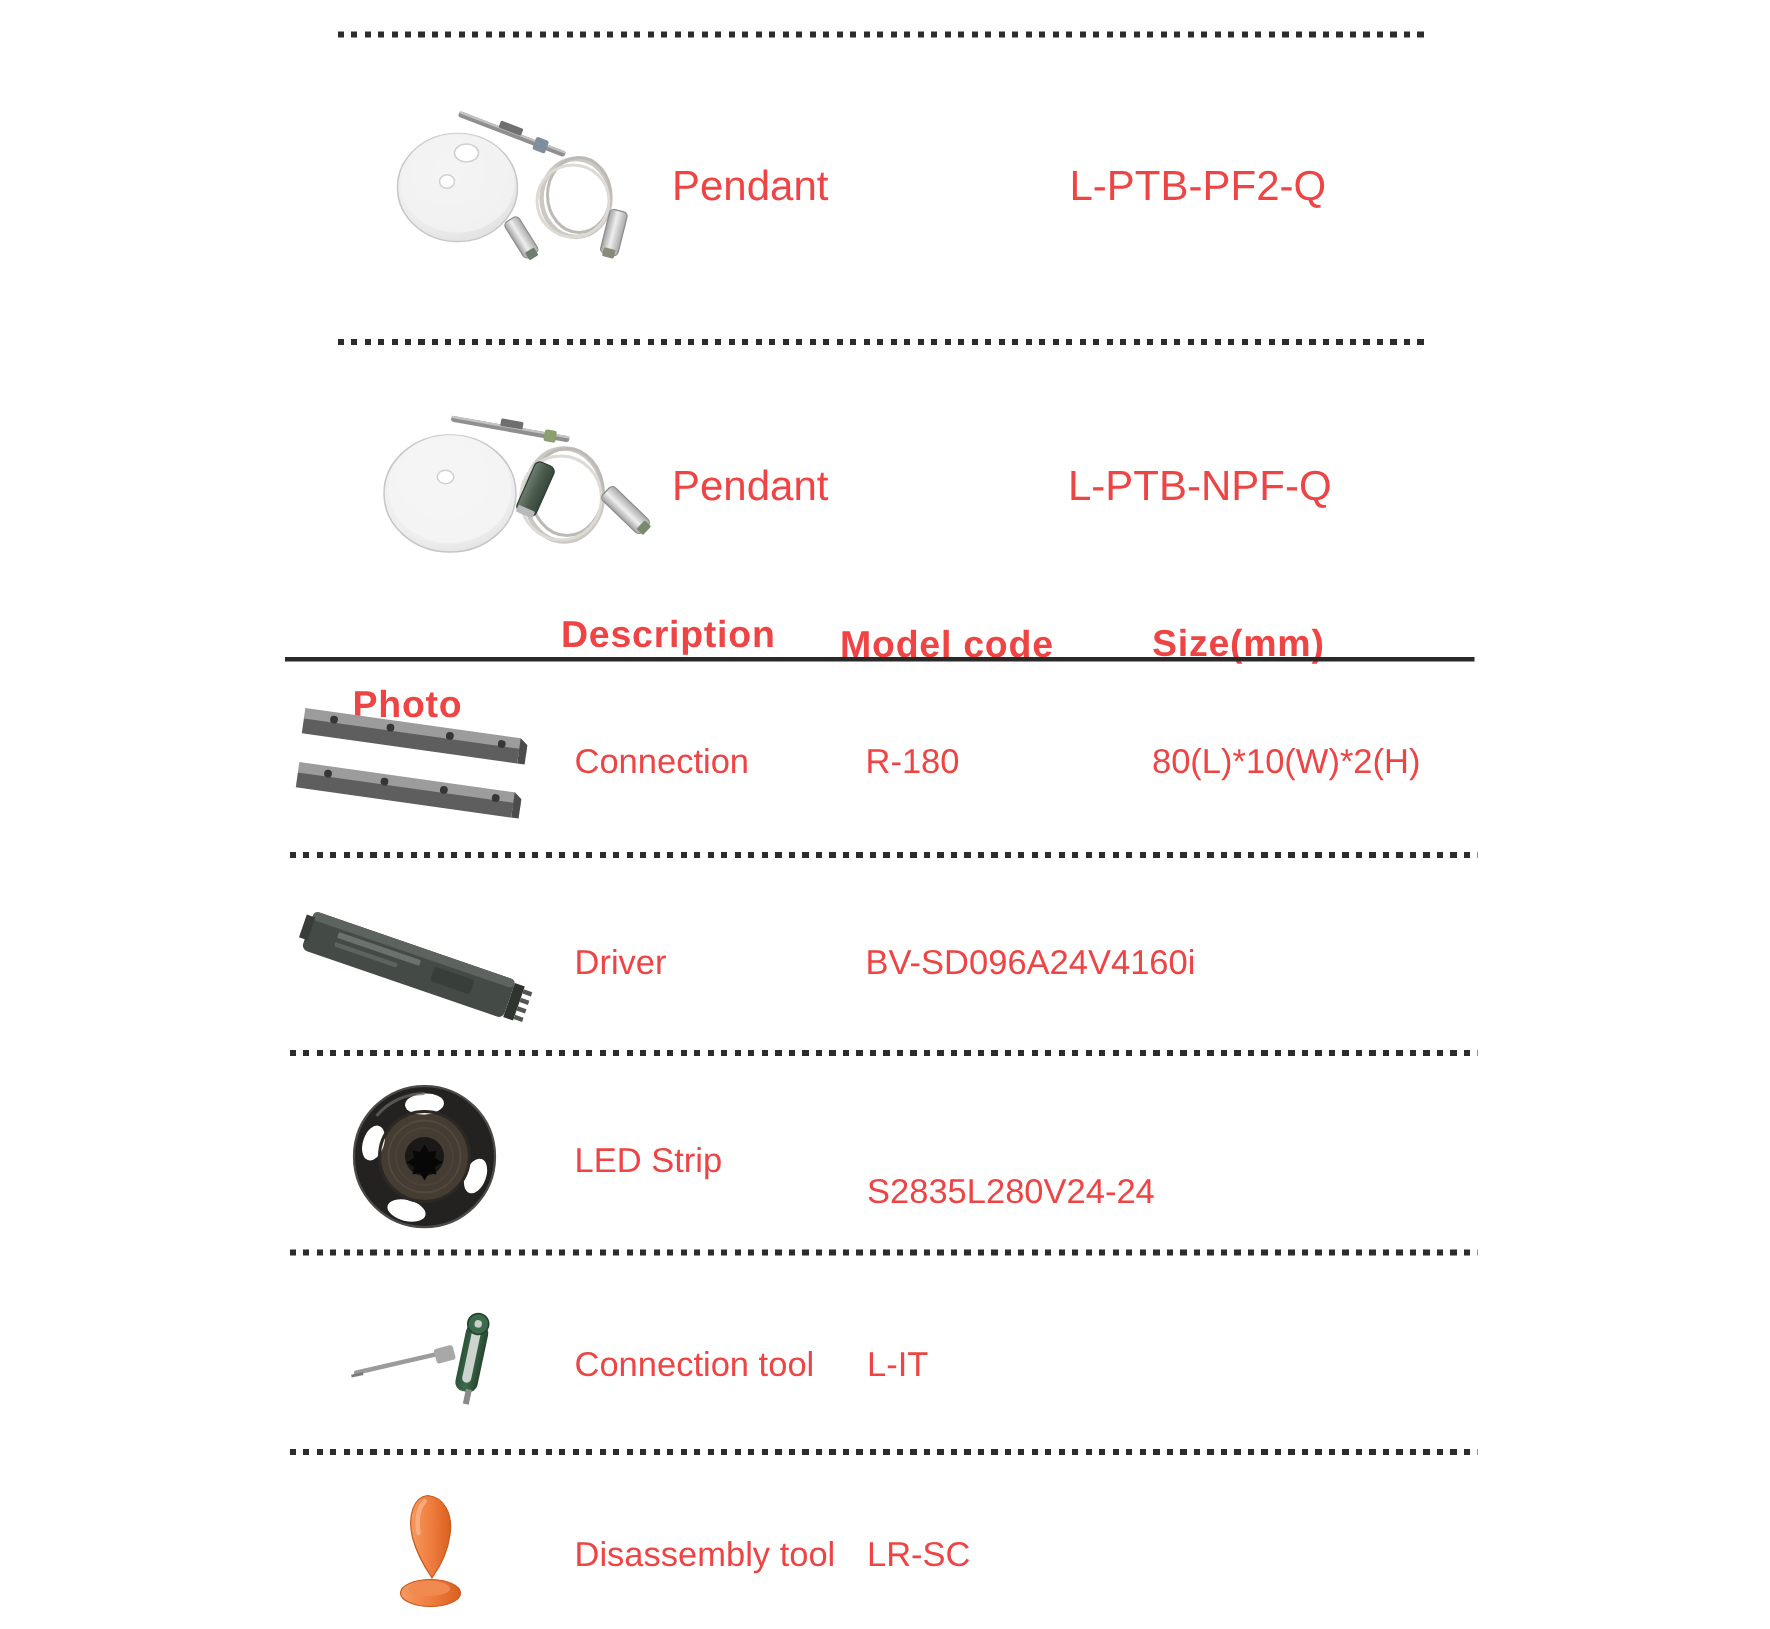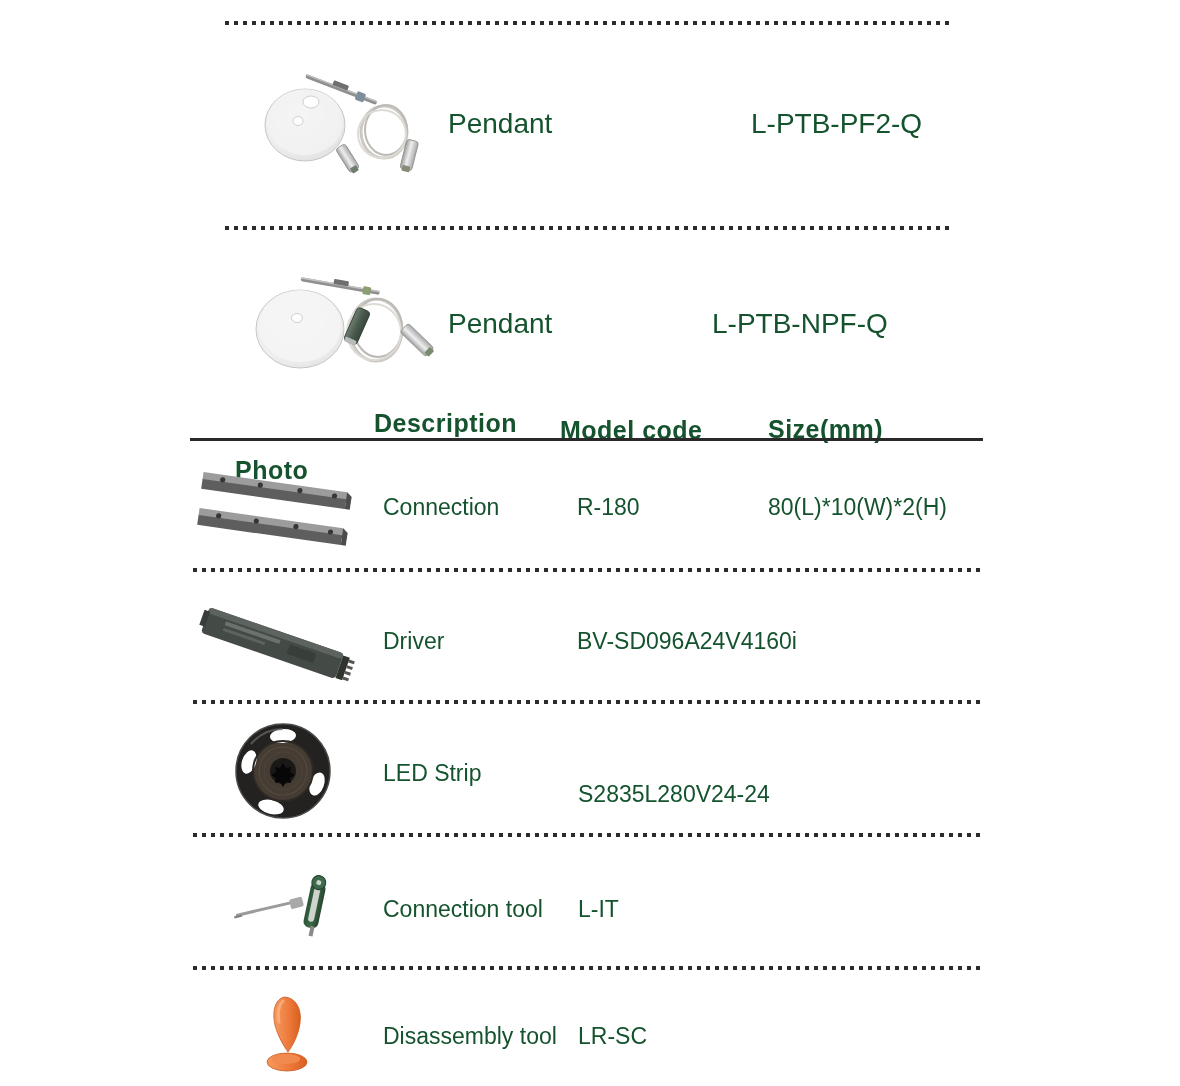--- a/index.html
+++ b/index.html
@@ -2,21 +2,21 @@
 <html><head>
 <meta charset="utf-8">
 <style>
   html,body{margin:0;padding:0;background:#ffffff;}
   .page{
     position:relative;
     width:1180px;
     height:1086px;
     background:#ffffff;
     font-family:"Liberation Sans","DejaVu Sans",sans-serif;
-    color:#14532d;
+    color:#ef4444;
     overflow:hidden;
   }
   .abs{position:absolute;}
   .dotted{
     height:4px;
     background:repeating-linear-gradient(to right,#2e2b2c 0px,#2e2b2c 4px,transparent 4px,transparent 9px);
   }
   .solid-rule{height:3px;background:#2b2829;}
   .big-label{font-size:28px;line-height:1;white-space:nowrap;}
   .row-label{font-size:23px;line-height:1;white-space:nowrap;}
@@ -67,21 +67,21 @@
         <rect x="97" y="86" width="11" height="28" rx="3" fill="url(#metal1)" stroke="#8b8b8b" stroke-width="0.8"></rect>
         <rect x="99" y="110" width="7" height="6" rx="1" fill="#6f7d6f"></rect>
       </g>
       <g transform="rotate(14 164 98)">
         <rect x="158" y="82" width="12" height="30" rx="3" fill="url(#metal1)" stroke="#8b8b8b" stroke-width="0.8"></rect>
         <rect x="160" y="108" width="8" height="6" rx="1" fill="#8a8a7a"></rect>
       </g>
     </svg>
   </div>
   <div class="abs big-label" style="left:448px;top:110px;">Pendant</div>
-  <div class="abs big-label" style="left:751px;top:110px;">L-PTB-PF2-Q</div>
+  <div class="abs big-label" style="left:713px;top:110px;">L-PTB-PF2-Q</div>
 
   <div class="abs dotted" style="left:225px;top:226px;width:725px;"></div>
 
   <div class="abs" style="left:245px;top:262px;width:195px;height:130px;">
     <svg width="195" height="130" viewBox="0 0 195 130">
       <defs>
         <radialGradient id="disc2" cx="45%" cy="38%" r="75%">
           <stop offset="0%" stop-color="#fbfbfb"></stop>
             <stop offset="70%" stop-color="#eeeeee"></stop>
             <stop offset="100%" stop-color="#dadada"></stop>

